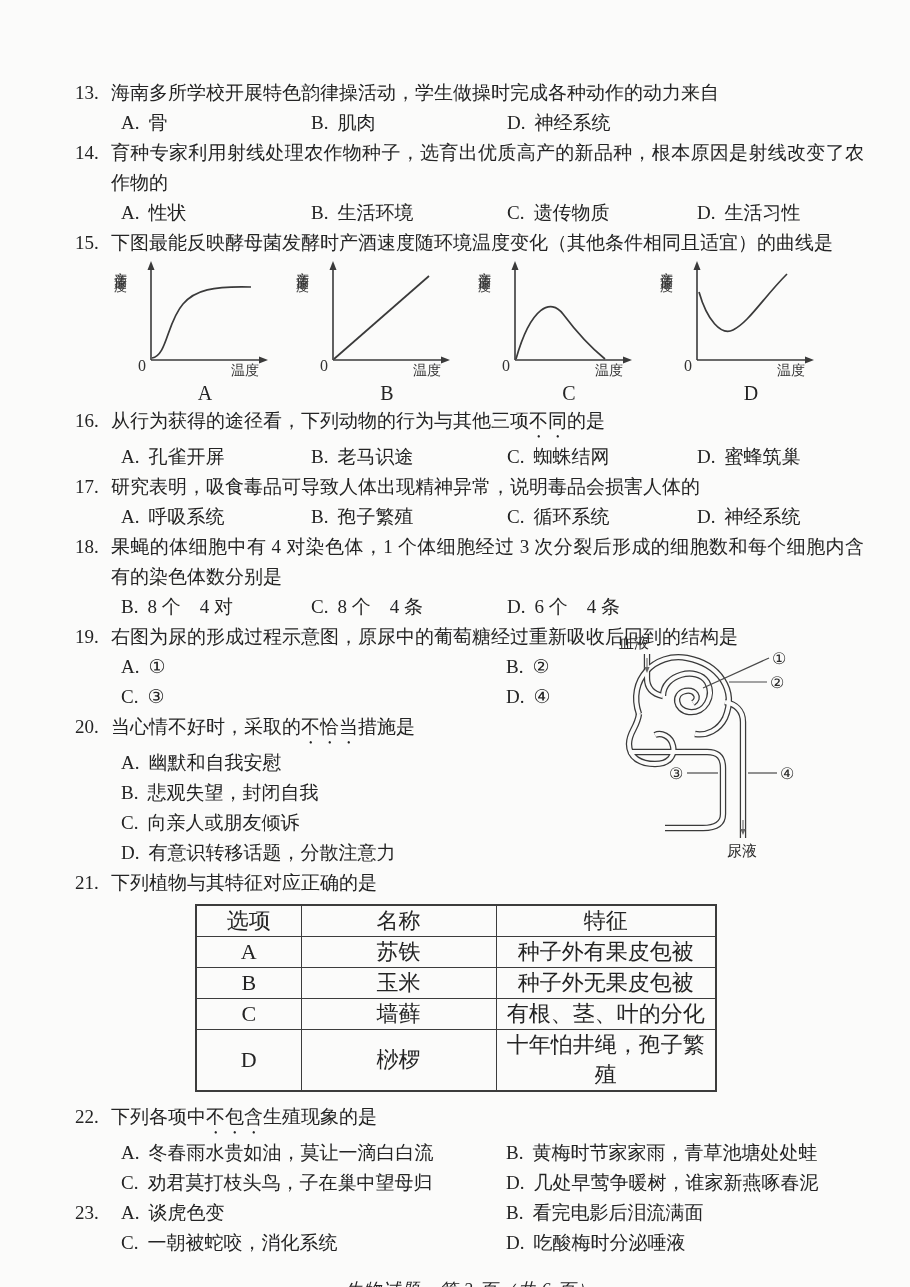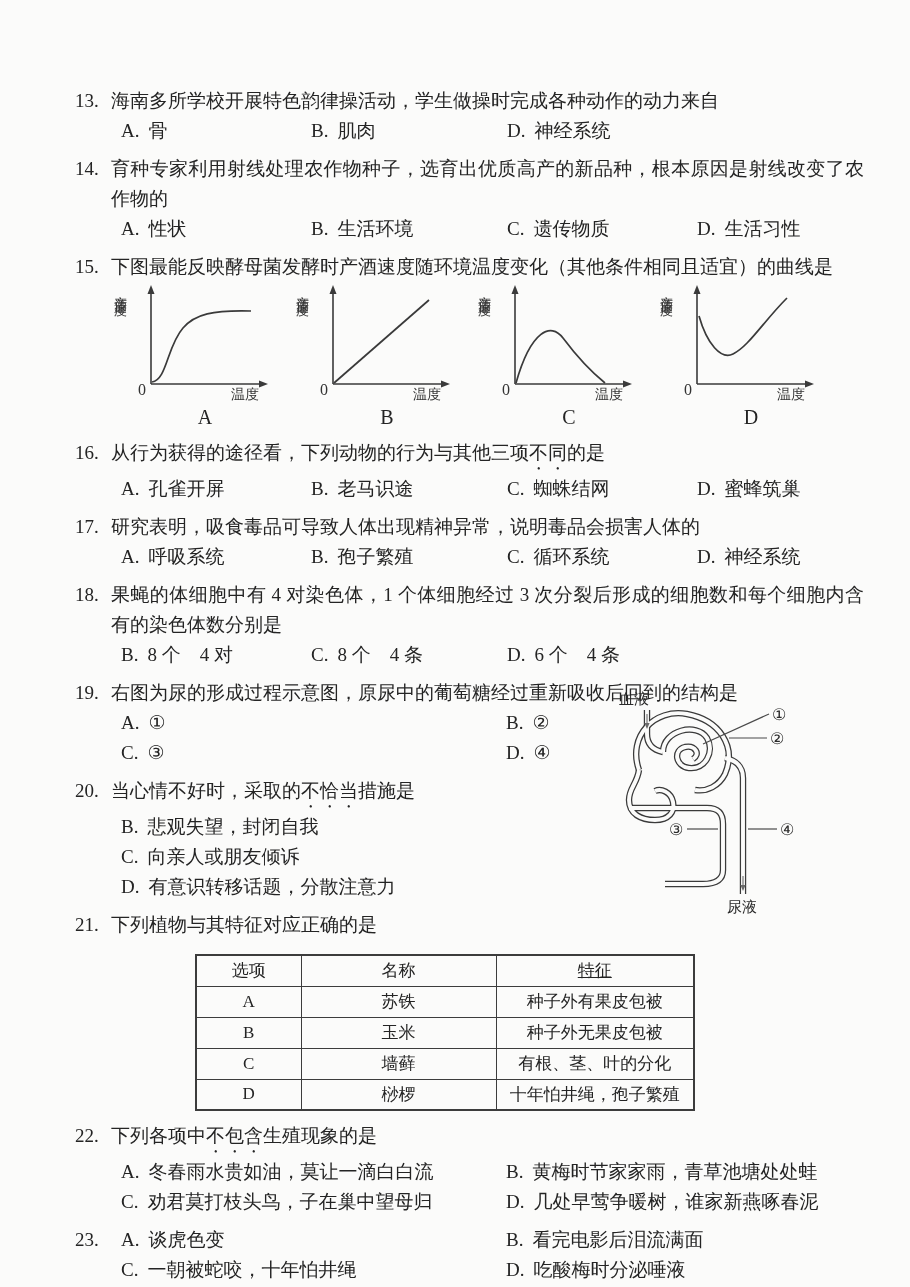--- a/index.html
+++ b/index.html
@@ -4,21 +4,21 @@
 <style>
   * { box-sizing: border-box; }
   html,body { margin:0; padding:0; }
   body {
     width:910px; height:1287px; overflow:hidden;
     background:#fbfbfa; color:#242424;
     font-family:"Liberation Serif","DejaVu Serif",serif;
   }
   .page { position:relative; width:910px; height:1287px; padding:78px 46px 0 75px; }
 
-  .q { position:relative; padding-left:36px; font-size:19px; line-height:30px; text-align:justify;margin-top:8px; }
+  .q { position:relative; padding-left:36px; font-size:19px; line-height:30px; text-align:justify; }
   .qnum { position:absolute; left:0; top:0; }
   .qtext-wrap { display:inline; }
 
   .em {
     -webkit-text-emphasis:filled dot; -webkit-text-emphasis-position:under right;
     text-emphasis:filled dot; text-emphasis-position:under right;
   }
 
   .opts4 { display:grid; grid-template-columns:190px 196px 190px 1fr; padding-left:10px; line-height:30px; }
   .opts2 { display:grid; grid-template-columns:385px 1fr; padding-left:10px; line-height:30px; }
@@ -36,27 +36,27 @@
     color:#333;
   }
   .gsvg { display:block; }
   .glabel { width:140px; margin-left:18px; text-align:center; font-size:20px; margin-top:0px; }
   .axis { stroke:#3a3a3a; stroke-width:1.6; fill:none; }
   .curve { stroke:#3a3a3a; stroke-width:1.7; fill:none; }
   .ah { fill:#3a3a3a; }
   .gtxt { font-family:"Liberation Serif",serif; fill:#333; }
 
   
-  table.plants { border-collapse:collapse; margin:14px 0 10px 120px; font-size:17px; }
+  table.plants { border-collapse:collapse; margin:6px 0 10px 120px; font-size:22px; }
   table.plants th, table.plants td {
     border:1.6px solid #3c3c3c; text-align:center; font-weight:normal;
     height:31px; padding:0 8px;
   }
   table.plants { border:2px solid #3c3c3c; }
-  .col-opt { width:105px; } .col-name { width:195px; } .col-feat { width:198px;text-decoration:underline; }
+  .col-opt { width:105px; } .col-name { width:195px; } .col-feat { width:220px; }
 
   
   .q19wrap { position:relative; }
   .nephron { position:absolute; left:536px; top:10px; width:252px; height:232px; }
   .to { stroke:#3a3a3a; stroke-width:6.4; fill:none; }
   .ti { stroke:#fbfbfa; stroke-width:3.9; fill:none; }
   .lead { stroke:#4a4a4a; stroke-width:1.2; fill:none; }
   .flow { stroke:#6a6a6a; stroke-width:1.1; fill:none; }
   .fah { fill:#6a6a6a; }
   .dtxt { font-size:15px; fill:#2a2a2a; font-family:"Liberation Serif",serif; }
@@ -205,20 +205,21 @@
         <span class="opt"><span class="ok">B.</span><span>②</span></span>
         <span class="opt"><span class="ok">C.</span><span>③</span></span>
         <span class="opt"><span class="ok">D.</span><span>④</span></span>
       </div>
     </div>
 
     <div class="q">
       <span class="qnum">20.</span>
       <span class="qtext-wrap"><span>当心情不好时，采取的</span><span class="em">不恰当</span><span>措施是</span></span>
       <div class="optsv">
+        <span class="opt"><span class="ok">A.</span><span>幽默和自我安慰</span></span>
         <span class="opt"><span class="ok">B.</span><span>悲观失望，封闭自我</span></span>
         <span class="opt"><span class="ok">C.</span><span>向亲人或朋友倾诉</span></span>
         <span class="opt"><span class="ok">D.</span><span>有意识转移话题，分散注意力</span></span>
       </div>
     </div>
 
     <svg class="nephron" viewBox="0 0 252 232">
 
       <path class="to" d="M36,22 V46 C36,56 42,62 52,64"></path>
       <path class="to" d="M52,64 C52,42 86,34 96,50 C104,64 94,82 78,80 C64,78 62,62 74,59 C84,57 90,66 82,71"></path>
@@ -296,20 +297,20 @@
       <span class="opt"><span class="ok">C.</span><span>劝君莫打枝头鸟，子在巢中望母归</span></span>
       <span class="opt"><span class="ok">D.</span><span>几处早莺争暖树，谁家新燕啄春泥</span></span>
     </div>
   </div>
 
   <div class="q">
     <span class="qnum">23.</span>
     <div class="opts2">
       <span class="opt"><span class="ok">A.</span><span>谈虎色变</span></span>
       <span class="opt"><span class="ok">B.</span><span>看完电影后泪流满面</span></span>
-      <span class="opt"><span class="ok">C.</span><span>一朝被蛇咬，十年怕井绳</span></span>
+      <span class="opt"><span class="ok">C.</span><span>一朝被蛇咬，消化系统</span></span>
       <span class="opt"><span class="ok">D.</span><span>吃酸梅时分泌唾液</span></span>
     </div>
   </div>
 
   <div class="footer">生物试题　第 2 页（共 6 页）</div>
 
 </div>
 
 </body></html>

